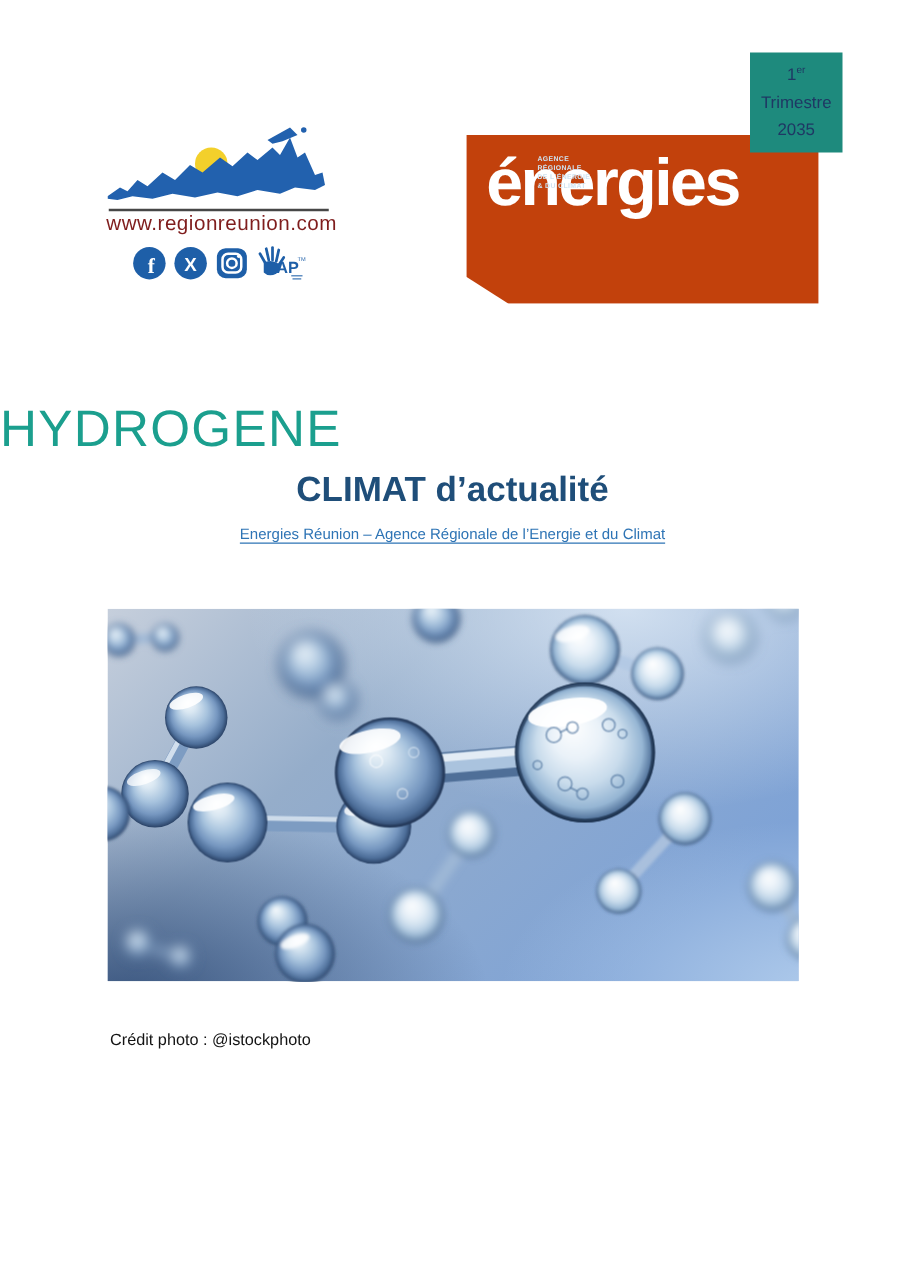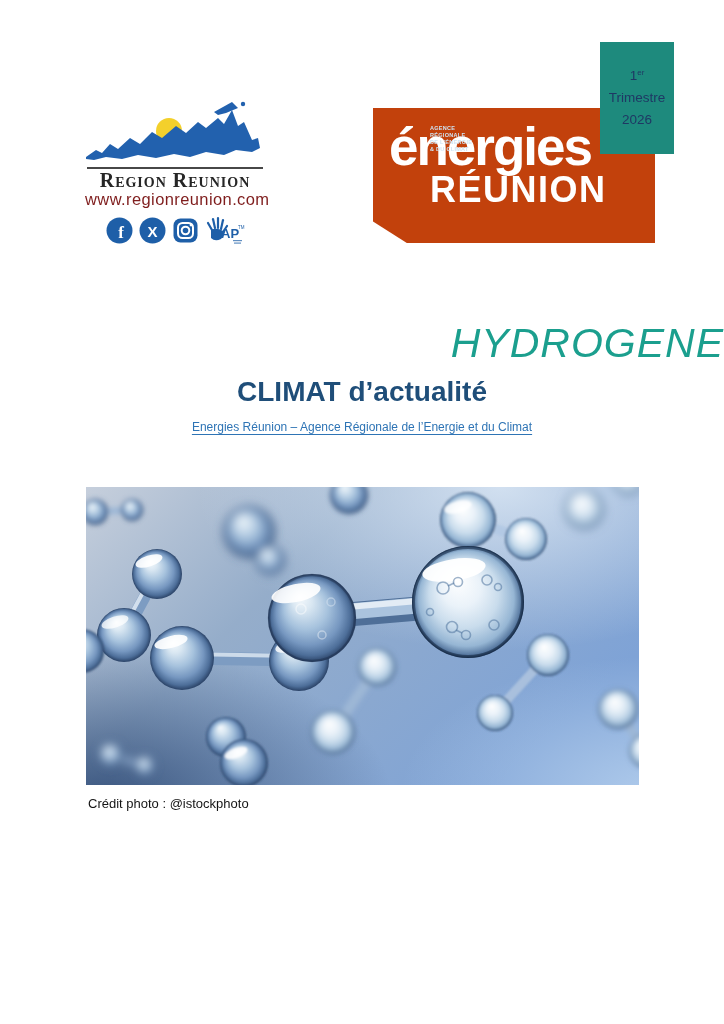--- a/index.html
+++ b/index.html
@@ -2,21 +2,21 @@
 <html><head>
 <meta charset="utf-8">
 <style>
   html,body{margin:0;padding:0;}
   body{
     width:724px;height:1024px;position:relative;background:#ffffff;
     font-family:"Liberation Sans",sans-serif;overflow:hidden;
   }
   
   .teal-box{
-    position:absolute;left:600px;top:42px;width:74px;height:112px;
+    position:absolute;left:600px;top:42px;width:74px;height:80px;
     background:#1e8a7d;color:#1f3864;z-index:5;
     display:flex;flex-direction:column;justify-content:center;align-items:center;
     font-size:13.5px;line-height:1.62;text-align:center;
   }
   .teal-box sup{font-size:8px;line-height:0;}
   
   .region-logo{position:absolute;left:85px;top:100px;width:180px;z-index:4;}
   .region-logo svg.mountain{display:block;margin:0 auto;}
   .region-divider{height:2px;background:#474747;margin:1px 2px 1px 2px;}
   .region-name{
@@ -42,65 +42,63 @@
   .energies-brand1{
     position:absolute;left:16px;top:12px;font-size:53px;font-weight:bold;
     letter-spacing:-2px;line-height:1;z-index:1;
   }
   .energies-brand2{
     position:absolute;left:57px;top:64px;font-size:36px;font-weight:bold;
     letter-spacing:1.5px;line-height:1;z-index:1;
   }
   
   .page-title{
-    position:absolute;left:0;right:0;top:320px;text-align:right;
-    font-size:41px;font-weight:400;letter-spacing:1px;color:#1b9f8e;font-style:italic;
+    position:absolute;left:0;right:0;top:320px;text-align:left;
+    font-size:41px;font-weight:400;letter-spacing:1px;color:#1b9f8e;
   }
   .page-subtitle{
     position:absolute;left:0;right:0;top:376px;text-align:center;
     font-size:28px;font-weight:bold;color:#1f4e79;
   }
   .page-byline{
     position:absolute;left:0;right:0;top:420px;text-align:center;
     font-size:12px;color:#2e74b5;
   }
   .page-byline span{text-decoration:underline;text-underline-offset:3px;cursor:pointer;}
   
   .photo{position:absolute;left:86px;top:487px;width:553px;height:298px;}
-  .credit{position:absolute;left:88px;top:796px;font-size:13px;color:#141414;}
+  .credit{position:absolute;left:88px;top:824px;font-size:13px;color:#141414;}
 </style>
 </head>
 <body>
 
 <div class="teal-box">
   <div><span>1</span><sup>er</sup></div>
   <div>Trimestre</div>
-  <div>2026</div>
+  <div>2035</div>
 </div>
 
 <div class="energies-box">
   <div class="energies-agency">
     <div>AGENCE</div>
     <div>RÉGIONALE</div>
     <div>DE L'ÉNERGIE</div>
     <div>&amp; DU CLIMAT</div>
   </div>
   <div class="energies-brand1">énergies</div>
-  <div class="energies-brand2">RÉUNION</div>
 </div>
 
 <div class="region-logo">
   <svg class="mountain" width="178" height="66" viewBox="0 0 178 66">
     <circle cx="83" cy="31" r="13" fill="#f3d02b"></circle>
     <path fill="#2261ae" d="M0,57 L10,50 L16,53 L24,44 L32,49 L44,38 L54,44 L66,32 L76,38 L90,26 L100,33 L112,22 L120,28 L132,18 L138,24 L146,10 L152,26 L158,22 L166,40 L172,38 L174,48 L166,52 L150,50 L138,55 L120,52 L104,57 L88,54 L70,58 L52,55 L36,59 L20,57 L8,60 L0,59 Z"></path>
     <path fill="#2261ae" d="M128,12 L146,2 L152,8 L140,13 L132,15 Z"></path>
     <circle cx="157" cy="4" r="2.2" fill="#2261ae"></circle>
   </svg>
   <div class="region-divider"></div>
-  <div class="region-name">Region Reunion</div>
   <div class="region-url">www.regionreunion.com</div>
   <div class="social-row">
     <svg width="27" height="27" viewBox="0 0 27 27">
       <circle cx="13.5" cy="13.5" r="13" fill="#1e5fa8"></circle>
       <text x="15" y="21" text-anchor="middle" font-family="Liberation Serif,serif" font-weight="bold" font-size="17" fill="#ffffff">f</text>
     </svg>
     <svg width="27" height="27" viewBox="0 0 27 27">
       <circle cx="13.5" cy="13.5" r="13" fill="#1e5fa8"></circle>
       <text x="13.5" y="19.5" text-anchor="middle" font-family="Liberation Sans,sans-serif" font-weight="bold" font-size="15" fill="#ffffff">X</text>
     </svg>

